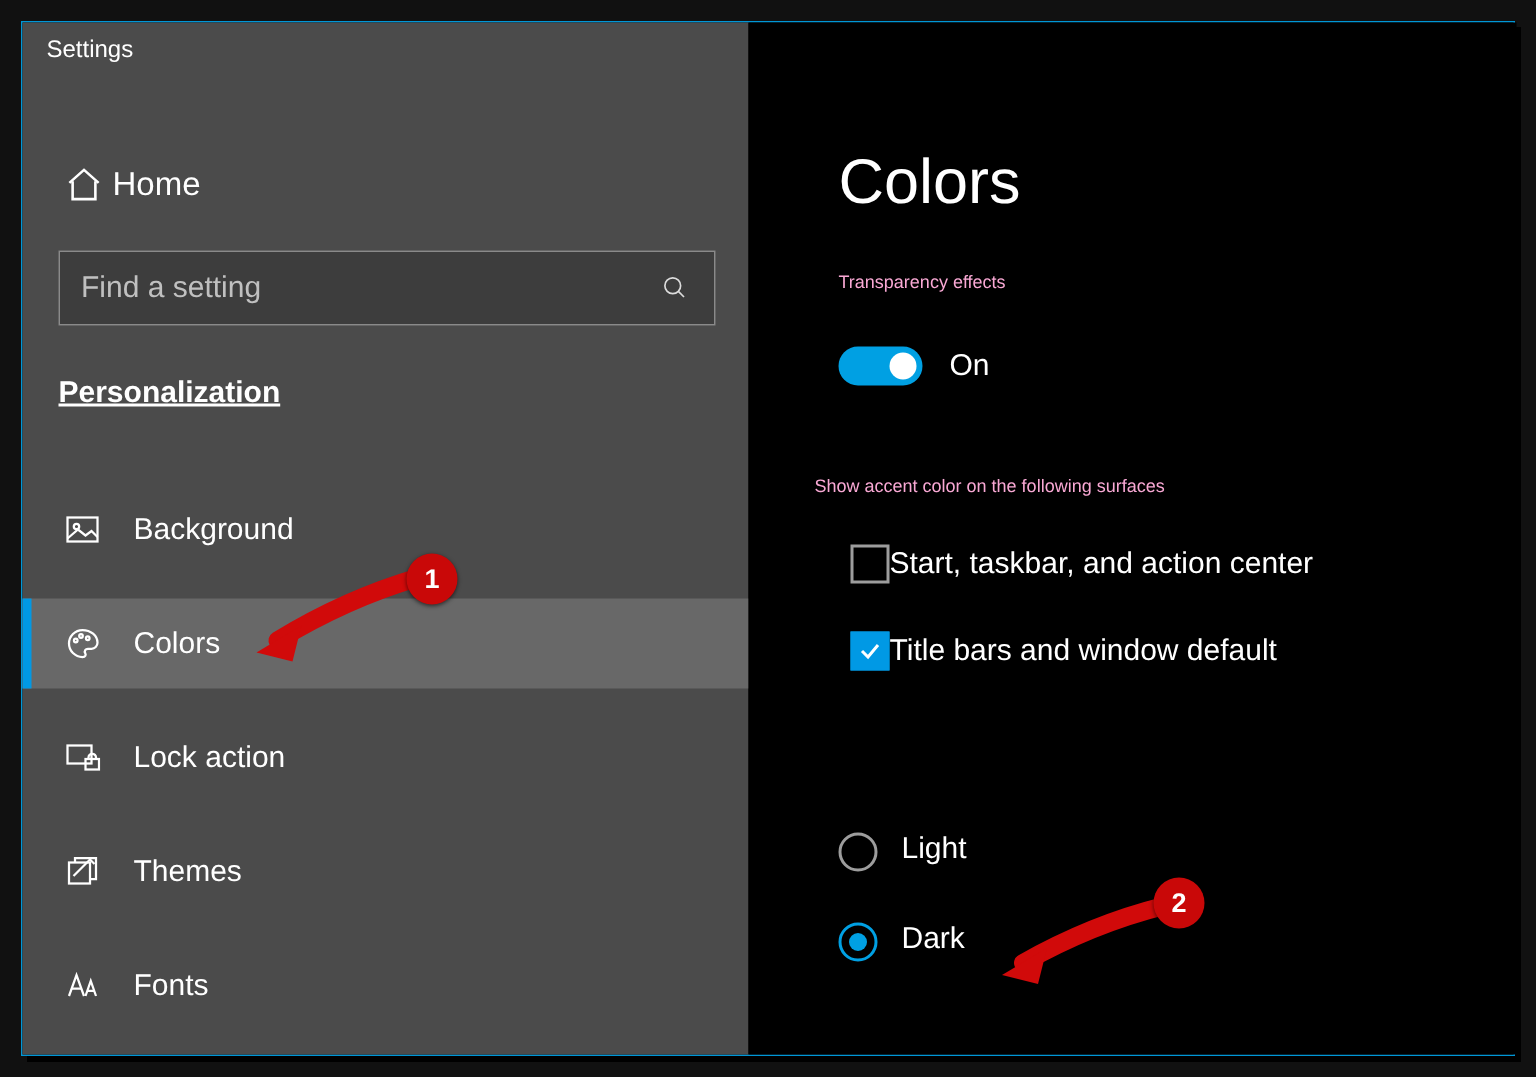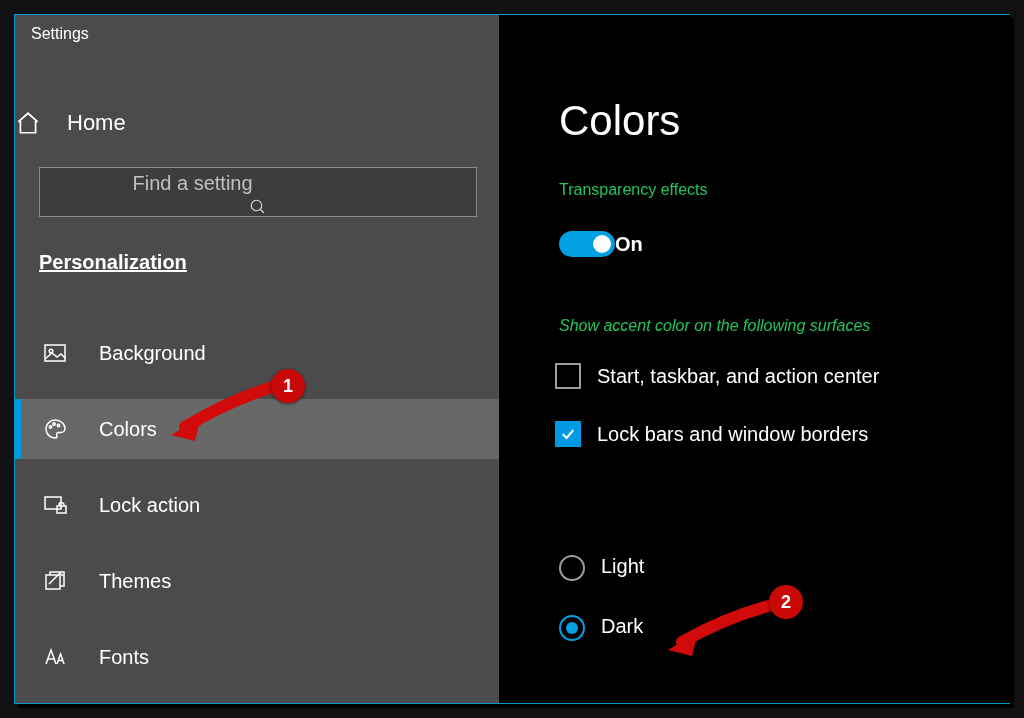--- a/index.html
+++ b/index.html
@@ -36,34 +36,35 @@
     position: absolute;
     left: 16px; top: 10px;
     font-size: 16px;
   }
   
   .home-row {
     position: absolute;
     left: 0; top: 80px;
     height: 56px; width: 100%;
     display: flex; align-items: center;
-    gap: 26px;
+    padding-left: 28px;
+    gap: 6px;
     cursor: pointer;
   }
   .home-row .label { font-size: 22px; }
   .nav-icon { width: 26px; height: 26px; stroke: #ffffff; stroke-width: 1.6; fill: none; flex-shrink: 0; }
   .nav-icon-sm { width: 24px; height: 24px; stroke: #ffffff; stroke-width: 1.5; fill: none; flex-shrink: 0; }
   
   .search-wrap {
     position: absolute;
     left: 24px; top: 152px;
     width: 438px; height: 50px;
     background: #3d3d3d;
     border: 1px solid #8a8a8a;
-    display: flex; align-items: center; flex-direction: column;
+    display: flex; align-items: center;
   }
   .search-input {
     flex: 1;
     background: transparent; border: none; outline: none;
     color: #d0d0d0;
     font-family: inherit; font-size: 20px;
     padding-left: 14px;
   }
   .search-input::placeholder { color: #cfcfcf; opacity: 0.9; }
   .search-icon-wrap { width: 52px; display: flex; align-items: center; justify-content: center; }
@@ -74,68 +75,68 @@
     left: 24px; top: 236px;
     font-size: 20px; font-weight: 600; text-decoration: underline;
   }
   
   .nav-item {
     position: absolute;
     left: 0;
     width: 100%; height: 60px;
     display: flex; align-items: center;
     padding-left: 28px;
-    gap: 32px;
+    gap: 22px;
     cursor: pointer;
     font-size: 20px;
   }
   .nav-item.selected {
     background: #686868;
   }
   .nav-item.selected::before {
     content: "";
     position: absolute;
     left: 0; top: 0; bottom: 0;
     width: 6px;
     background: #0099e5;
   }
   
   .page-heading {
     position: absolute;
     left: 60px; top: 82px;
     font-size: 42px; font-weight: 300;
   }
   .section-label {
-    font-size: 16px;
-    color: #22c55e;
+    font-size: 12px;
+    color: #f9a8d4;
     position: absolute;
   }
   
   .toggle-row {
     position: absolute;
     left: 60px; top: 216px;
-    display: flex; align-items: center;  font-weight: bold;
+    display: flex; align-items: center; gap: 18px;
   }
   .toggle {
     width: 56px; height: 26px;
     background: #00a0e3;
     border-radius: 13px;
     position: relative;
   }
   .toggle .knob {
     position: absolute; right: 4px; top: 4px;
     width: 18px; height: 18px;
     background: #ffffff; border-radius: 50%;
   }
   .toggle-label { font-size: 20px; }
   
   .chk-row {
     position: absolute;
-    left: 56px;
-    display: flex; align-items: center; gap: 16px;
+    left: 68px;
+    display: flex; align-items: center; 
     font-size: 20px;
     cursor: pointer;
   }
   .chk-box {
     width: 26px; height: 26px;
     border: 2px solid #9d9d9d;
     display: flex; align-items: center; justify-content: center;
     flex-shrink: 0;
   }
   .chk-box.checked {
@@ -261,34 +262,34 @@
     <div class="page-heading">Colors</div>
 
     <div class="section-label" style="left:60px; top:166px;">Transparency effects</div>
     <div class="toggle-row">
       <div class="toggle">
         <div class="knob"></div>
       </div>
       <span class="toggle-label">On</span>
     </div>
 
-    <div class="section-label" style="left:60px; top:302px;font-style:italic;">Show accent color on the following surfaces</div>
+    <div class="section-label" style="left:44px; top:302px;">Show accent color on the following surfaces</div>
 
     <div class="chk-row" style="top:348px">
       <div class="chk-box"></div>
       <span>Start, taskbar, and action center</span>
     </div>
 
     <div class="chk-row" style="top:406px">
       <div class="chk-box checked">
         <svg viewBox="0 0 24 24">
             <path d="M4 12 L10 18 L20 6"></path>
           </svg>
       </div>
-      <span>Lock bars and window borders</span>
+      <span>Title bars and window default</span>
     </div>
 
 
     <div class="radio-row" style="top:540px">
       <div class="radio"></div>
       <span>Light</span>
     </div>
 
     <div class="radio-row" style="top:600px">
       <div class="radio selected">

